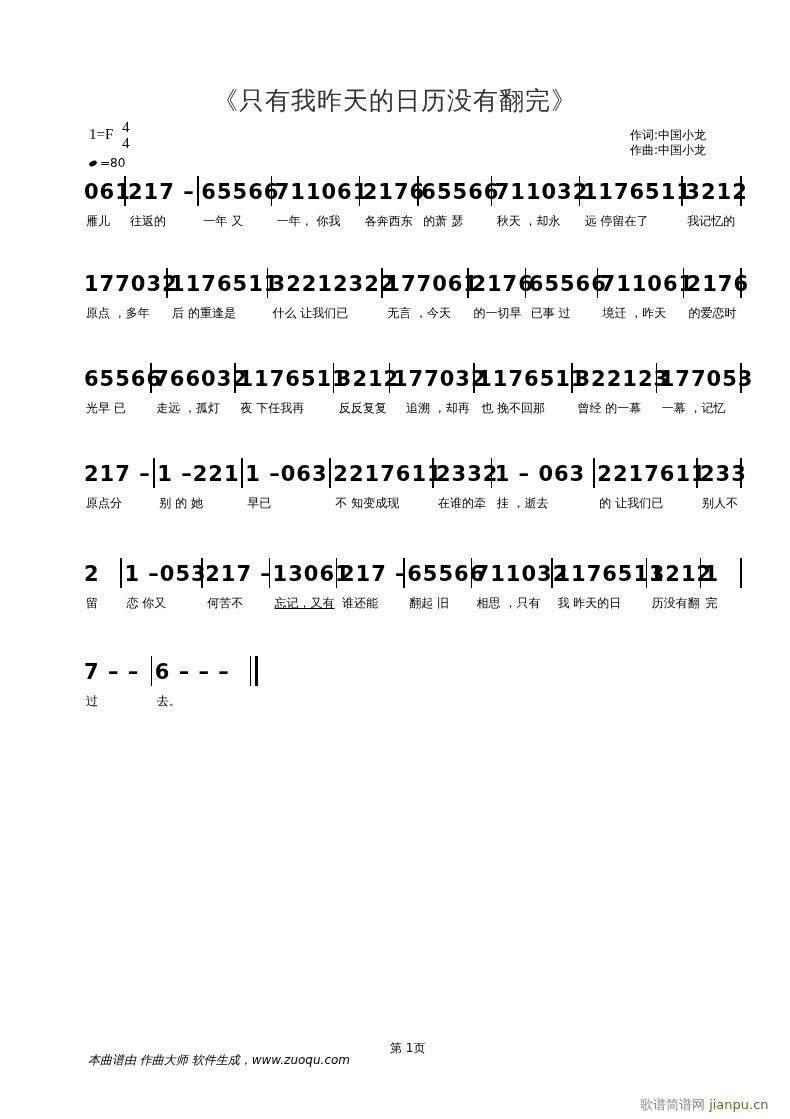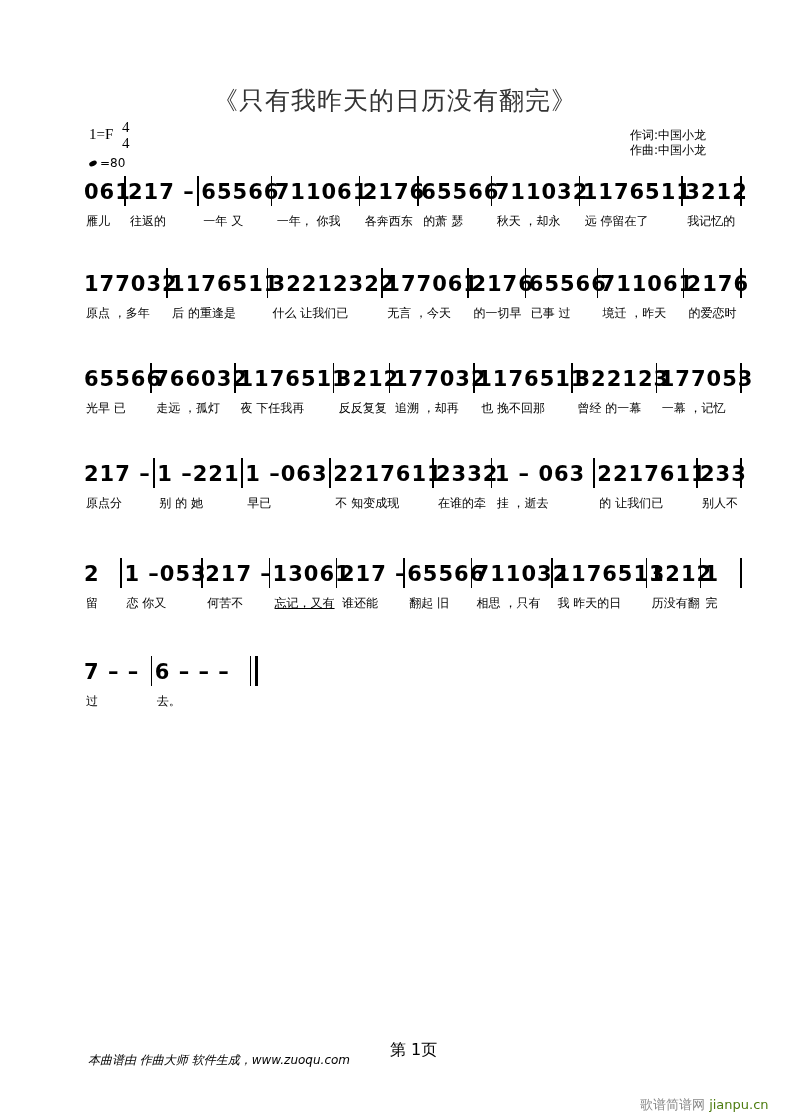--- a/index.html
+++ b/index.html
@@ -9,21 +9,21 @@
   .timesig { position:absolute; top:119px; left:122px; font-family:"Liberation Serif", serif; font-size:15px; line-height:16px; text-align:center; }
   .tempo { position:absolute; top:156px; left:89px; font-size:12px; }
   .tempo .note { display:inline-block; width:8px; height:5px; background:#000; border-radius:50%; transform:rotate(-25deg); margin-right:3px; vertical-align:middle; }
   .credits { position:absolute; top:128px; left:630px; font-size:12px; line-height:15px; }
   .line { position:absolute; left:80px; width:670px; height:60px; }
   .notes { position:absolute; top:0; left:0; height:30px; white-space:nowrap; font-family:"DejaVu Sans", sans-serif; font-weight:bold; font-size:21px; letter-spacing:1px; }
   .lyrics { position:absolute; top:33px; left:0; white-space:nowrap; font-size:12px; }
   .bar { position:absolute; top:-4px; width:1.5px; height:30px; background:#000; }
   .final { position:absolute; top:-4px; width:4px; height:30px; border-left:1.5px solid #000; border-right:3px solid #000; }
   .footer { position:absolute; top:1052px; left:88px; font-size:12px;font-style:italic; }
-  .page { position:absolute; top:1040px; left:390px; font-size:16px; }
+  .page { position:absolute; top:1040px; left:390px; font-size:12px; }
   .watermark { position:absolute; top:1096px; left:640px; font-size:13px; color:#888; }
   .watermark span { color:#4d7c0f; }
   .seg { position:absolute; top:0; }
 </style>
 </head>
 <body>
 
 <div class="title">《只有我昨天的日历没有翻完》</div>
 <div class="key">1=F</div>
 <div class="timesig">
@@ -142,21 +142,21 @@
         <div class="lyrics" style="left: 6px;">夜 下任我再</div>
       </div>
       <div class="bar" style="left: 252.766px;"></div>
       <div class="seg" style="left: 252.766px; width: 56.1702px;">
         <div class="notes" style="left: 4px;">3212</div>
         <div class="lyrics" style="left: 6px;">反反复复</div>
       </div>
       <div class="bar" style="left: 308.936px;"></div>
       <div class="seg" style="left: 308.936px; width: 84.2553px;">
         <div class="notes" style="left: 4px;">177032</div>
-        <div class="lyrics" style="left: 6px;">追溯 ，却再</div>
+        <div class="lyrics" style="left: 17px;">追溯 ，却再</div>
       </div>
       <div class="bar" style="left: 393.191px;"></div>
       <div class="seg" style="left: 393.191px; width: 98.2979px;">
         <div class="notes" style="left: 4px;">1176511</div>
         <div class="lyrics" style="left: 8px;">也 挽不回那</div>
       </div>
       <div class="bar" style="left: 491.489px;"></div>
       <div class="seg" style="left: 491.489px; width: 84.2553px;">
         <div class="notes" style="left: 4px;">322123</div>
         <div class="lyrics" style="left: 6px;">曾经 的一幕</div>

